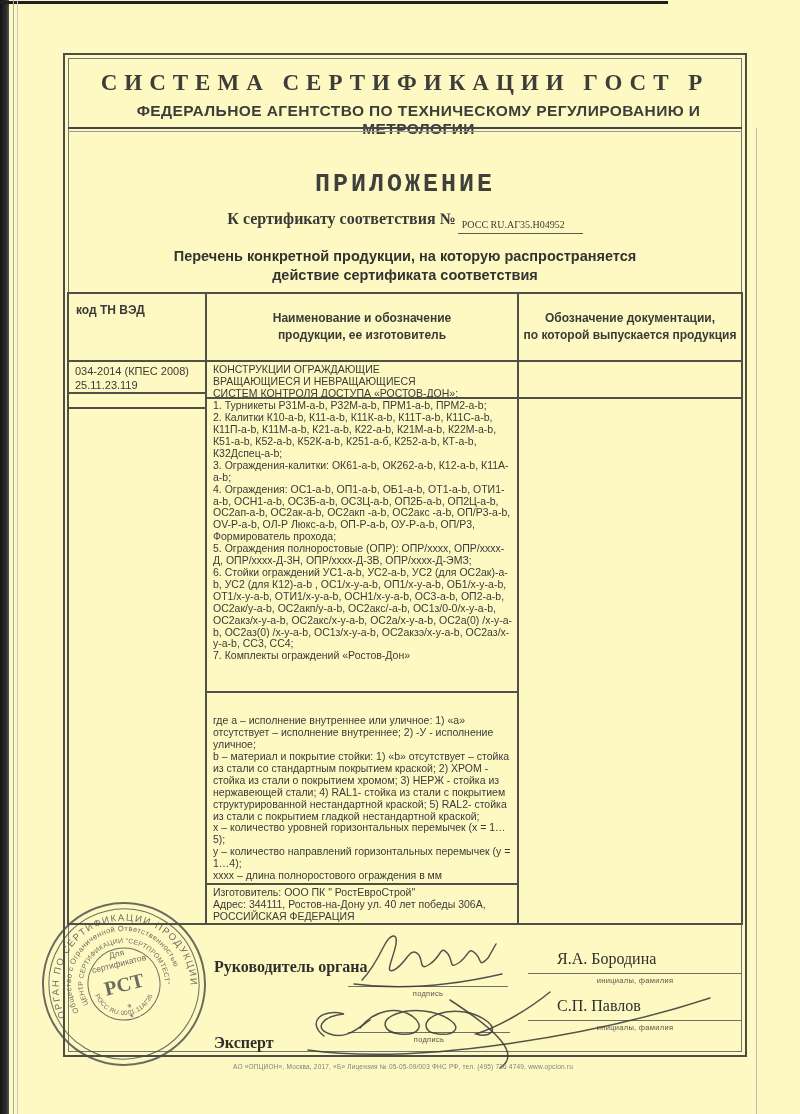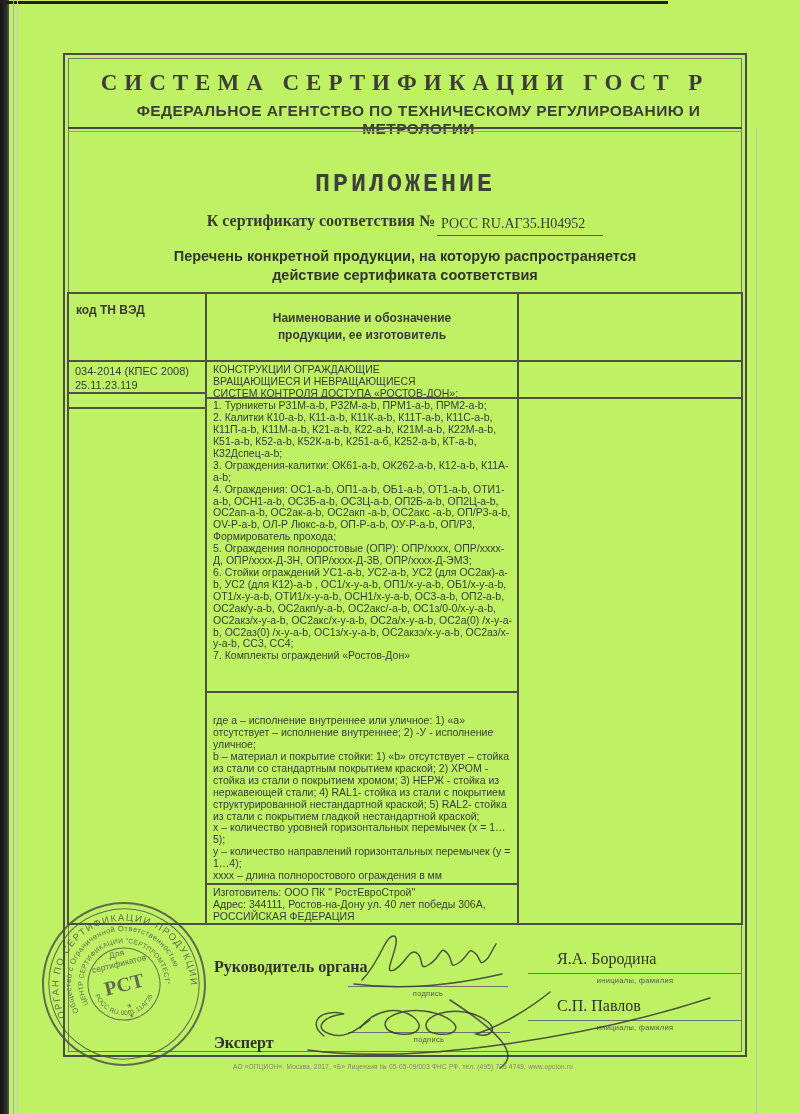--- a/index.html
+++ b/index.html
@@ -1,19 +1,19 @@
 <!DOCTYPE html>
 <html><head>
 <meta charset="utf-8">
 <style>
   * { box-sizing: border-box; margin: 0; padding: 0; }
   html,body { background:#e8e8e6; }
   .page {
     position: relative; width: 800px; height: 1114px;
-    background: #bef264; overflow: hidden;
+    background: #fef9c3; overflow: hidden;
     font-family: "Liberation Sans", sans-serif; color:#3a3a38;
   }
   .abs { position:absolute; }
   
   .edge-strip { left:0; top:0; width:9px; height:1114px;
     background: linear-gradient(to right,#141414,#2e2e2e 70%,#555); }
   .top-line { left:0; top:1px; width:668px; height:3px; background:#202020; }
   .fold1 { left:13px; top:0; width:1px; height:1114px; background:#aaaaa6; }
   .fold2 { left:17px; top:0; width:1px; height:1114px; background:#c9c9c4; }
   .right-edge { left:756px; top:128px; width:1px; height:986px; background:#bcbcb6; }
@@ -31,21 +31,21 @@
     border-top:2px solid #46464a; border-bottom:1px solid #98989a; }
   .blank-no { left:558px; top:142px; white-space:nowrap; color:#4b4b49; }
   .blank-no .nsign { font-family:"Liberation Serif",serif; font-size:21px; }
   .blank-no .digits { font-family:"DejaVu Sans Mono",monospace; font-size:25px; letter-spacing:3px; }
   .appendix { left:63px; top:170px; width:684px; text-align:center;
     font-family:Liberation Mono, monospace; font-weight:bold; font-size:25px;
     letter-spacing:3px; color:#3f3f3c; }
   .cert-line { left:63px; top:210px; width:684px; display:flex;
     justify-content:center; align-items:flex-end;text-align:right; }
   .cert-label { font-family:"Liberation Serif",serif; font-weight:bold; font-size:16px; }
-  .cert-value { font-family:"Liberation Serif",serif; font-size:14px;
+  .cert-value { font-family:"Liberation Serif",serif; font-size:10px;
     border-bottom:1.5px solid #5a5a56; padding:0 18px 3px 4px; margin-left:2px;
     transform: translateY(6px); }
   .subtitle { left:63px; top:247px; width:684px; text-align:center;
     font-weight:bold; font-size:14.5px; line-height:19px; white-space:pre-line; color:#333331; }
   
   .tbl { left:67px; top:292px; width:676px; height:633px;
     border:2px solid #50504b; display:flex; flex-direction:column; }
   .tbl-head { display:flex; height:76px; border-bottom:2px solid #50504b; font-weight:bold; font-size:12px; }
   .th1 { width:138px; border-right:2px solid #50504b; }
   .th1-top { height:37px; border-bottom:2px solid #50504b; padding:9px 0 0 7px; }
@@ -122,20 +122,22 @@
   <div class="abs subtitle">Перечень конкретной продукции, на которую распространяется
 действие сертификата соответствия</div>
 
   <div class="abs tbl">
     <div class="tbl-head">
       <div class="th1">
         <div class="th1-bot">код ТН ВЭД</div>
       </div>
       <div class="th2">Наименование и обозначение
 продукции, ее изготовитель</div>
+      <div class="th3">Обозначение документации,
+по которой выпускается продукция</div>
     </div>
     <div class="tbl-body">
       <div class="col1">
         <div class="c1a">034-2014 (КПЕС 2008)
 25.11.23.119</div>
         <div class="c1b"></div>
       </div>
       <div class="col2">
         <div class="c2a">КОНСТРУКЦИИ ОГРАЖДАЮЩИЕ
 ВРАЩАЮЩИЕСЯ И НЕВРАЩАЮЩИЕСЯ

